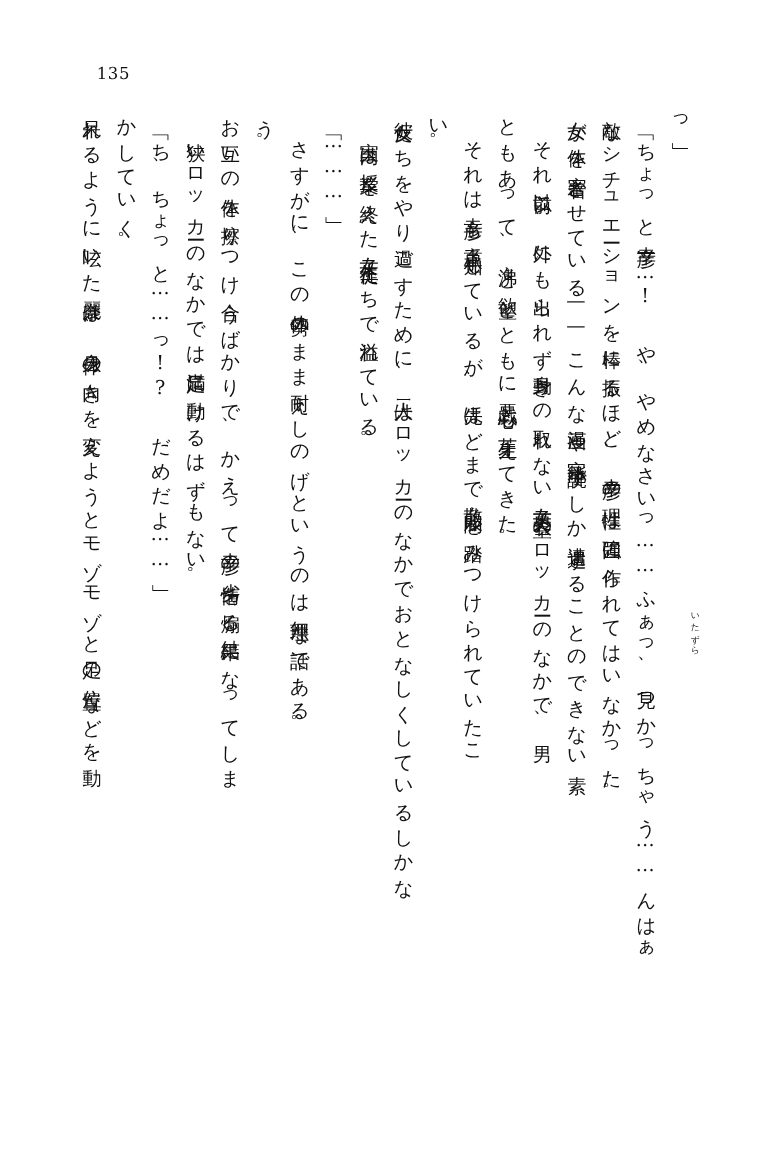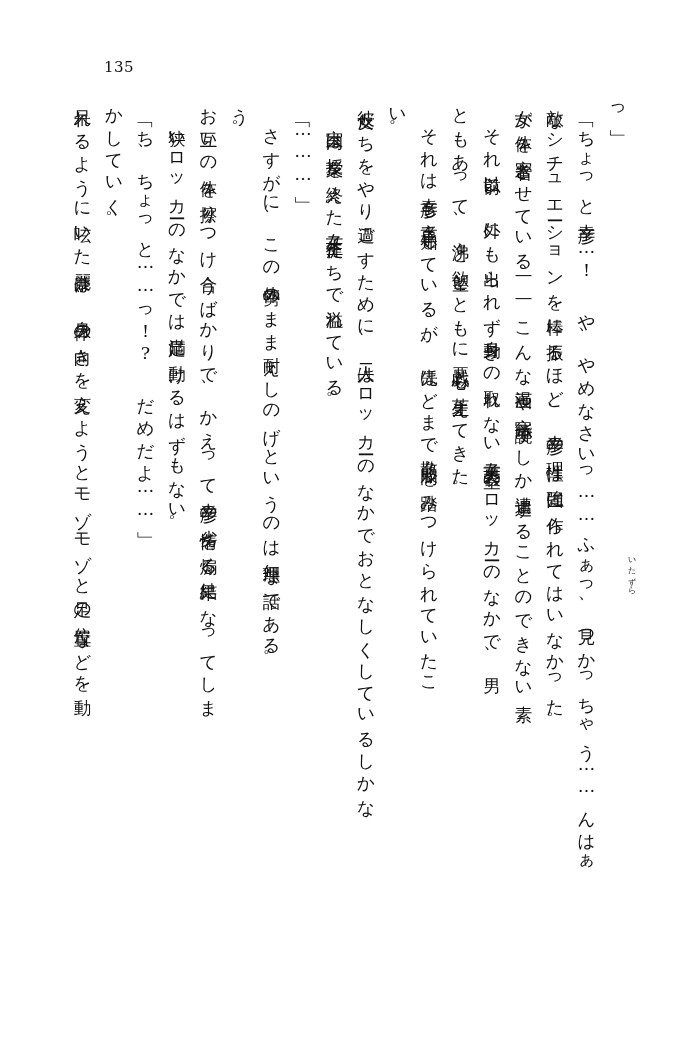--- a/index.html
+++ b/index.html
@@ -12,21 +12,21 @@
     width: 700px;
     height: 1050px;
     background: #ffffff;
     overflow: hidden;
     font-family: "DejaVu Serif", "Liberation Serif", serif;
     color: #1a1a1a;
   }
   .page-number {
     position: absolute;
     top: 58px;
-    left: 104px;
+    left: 88px;
     font-size: 15px;
     letter-spacing: 0.5px;
     color: #111;
     font-family: "DejaVu Serif", "Liberation Serif", serif;
   }
   
   .text-block {
     position: absolute;
     top: 96px;
     right: 74px;

